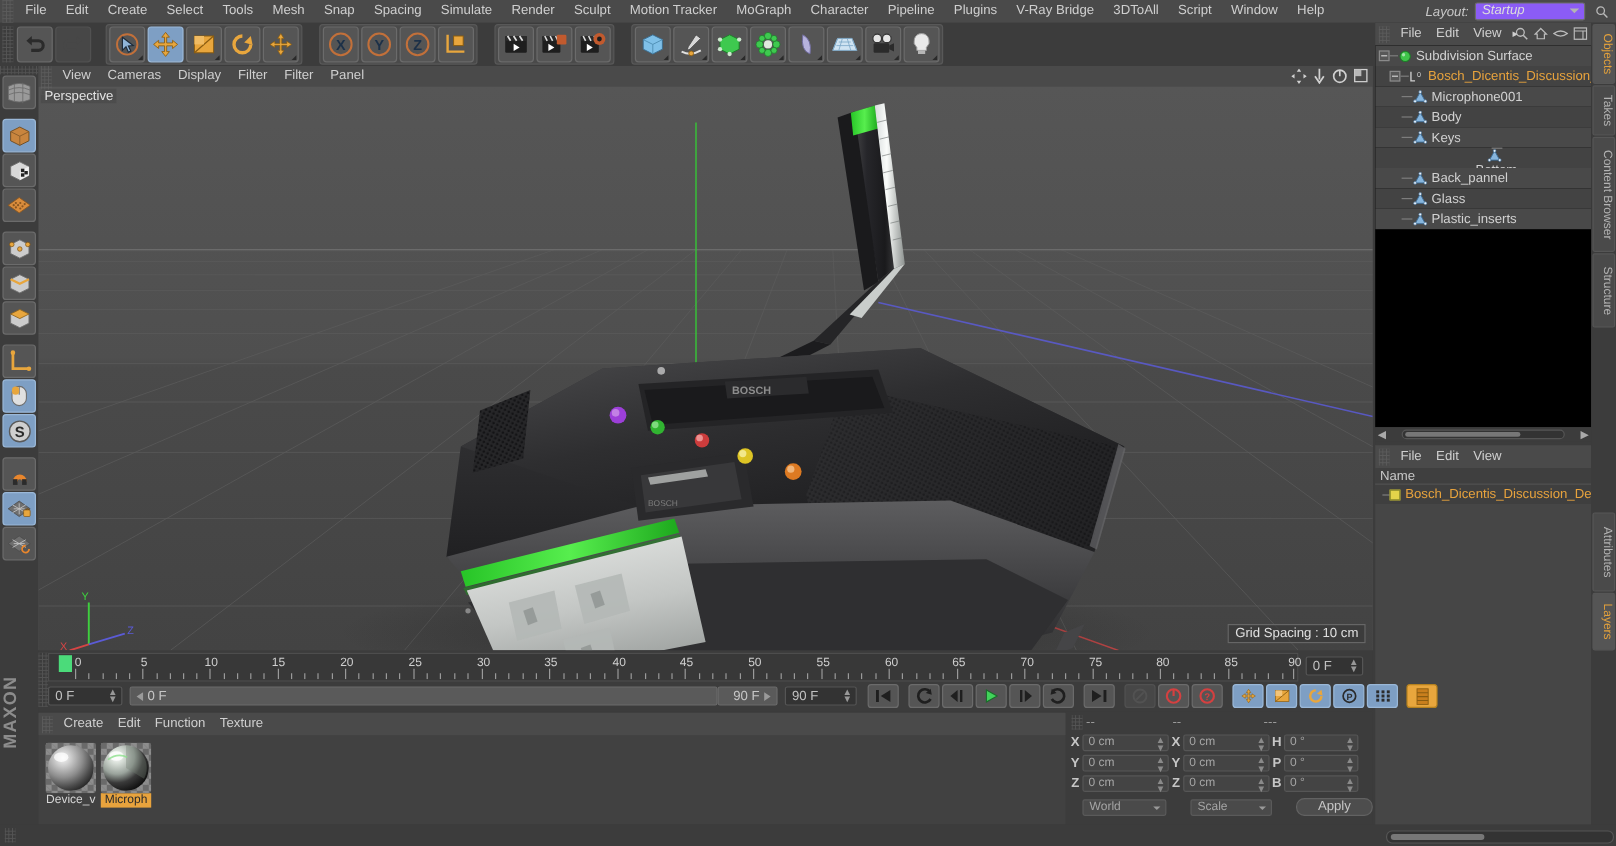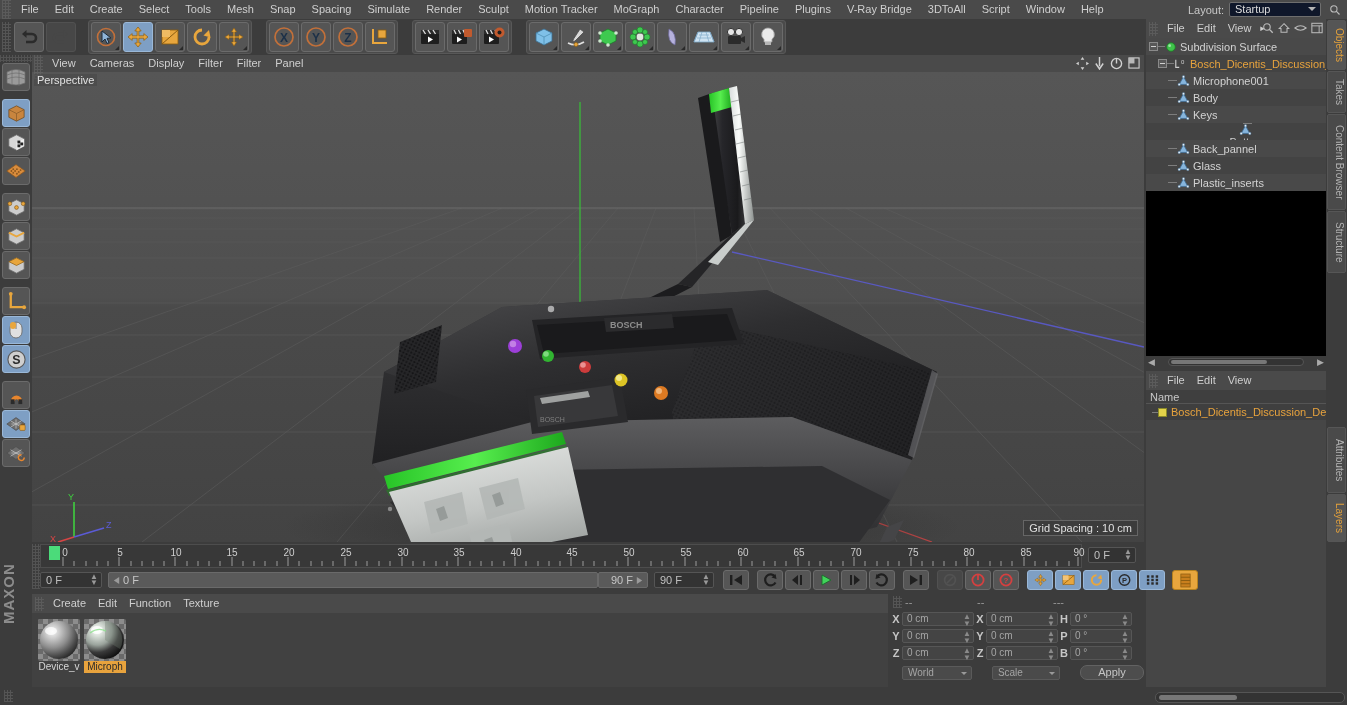--- a/index.html
+++ b/index.html
@@ -4,23 +4,23 @@
 <style>
   * { box-sizing: border-box; margin:0; padding:0; }
   html,body { width:1347px; height:705px; overflow:hidden; background:#3a3a3a;
     font-family:"Liberation Sans", sans-serif; font-size:11px; color:#c8c8c8; -webkit-font-smoothing:antialiased;}
   .app { position:relative; width:1347px; height:705px; background:#3c3c3c; }
 
   
   .menubar { position:absolute; left:0; top:0; width:1347px; height:19px;
     background:#4a4a4a; display:flex; align-items:center; }
   .menubar .mi { padding:0 8px; font-size:11px; color:#cfcfcf; line-height:19px; white-space:nowrap; cursor:default; }
-  .layout-wrap { position:absolute; right:26px; top:2px; display:flex; align-items:center; gap:5px; }
+  .layout-wrap { position:absolute; right:26px; top:2px; display:flex; align-items:center; gap:5px;font-style:italic; }
   .layout-lbl { font-size:11px; color:#c8c8c8; }
-  .layout-sel { width:92px; height:15px; background:#0f172a; border:1px solid #6e6e6e;
+  .layout-sel { width:92px; height:15px; background:#8b5cf6; border:1px solid #6e6e6e;
     border-radius:2px; position:relative; font-size:11px; color:#dcdcdc; padding-left:5px; line-height:13px; }
   .layout-sel .arw { position:absolute; right:4px; top:4px; width:0;height:0;
     border-left:4px solid transparent;border-right:4px solid transparent;border-top:4px solid #b4b4b4; }
   .srch-ic { position:absolute; right:6px; top:4px; width:12px;height:12px; }
 
   
   .toolbar { position:absolute; left:0; top:19px; width:1347px; height:36px;
     background:#3c3c3c; display:flex; align-items:center; }
   .grip { width:9px; height:30px; margin:0 2px;
     background-image:repeating-linear-gradient(0deg,#6a6a6a 0 1px,transparent 1px 3px),

